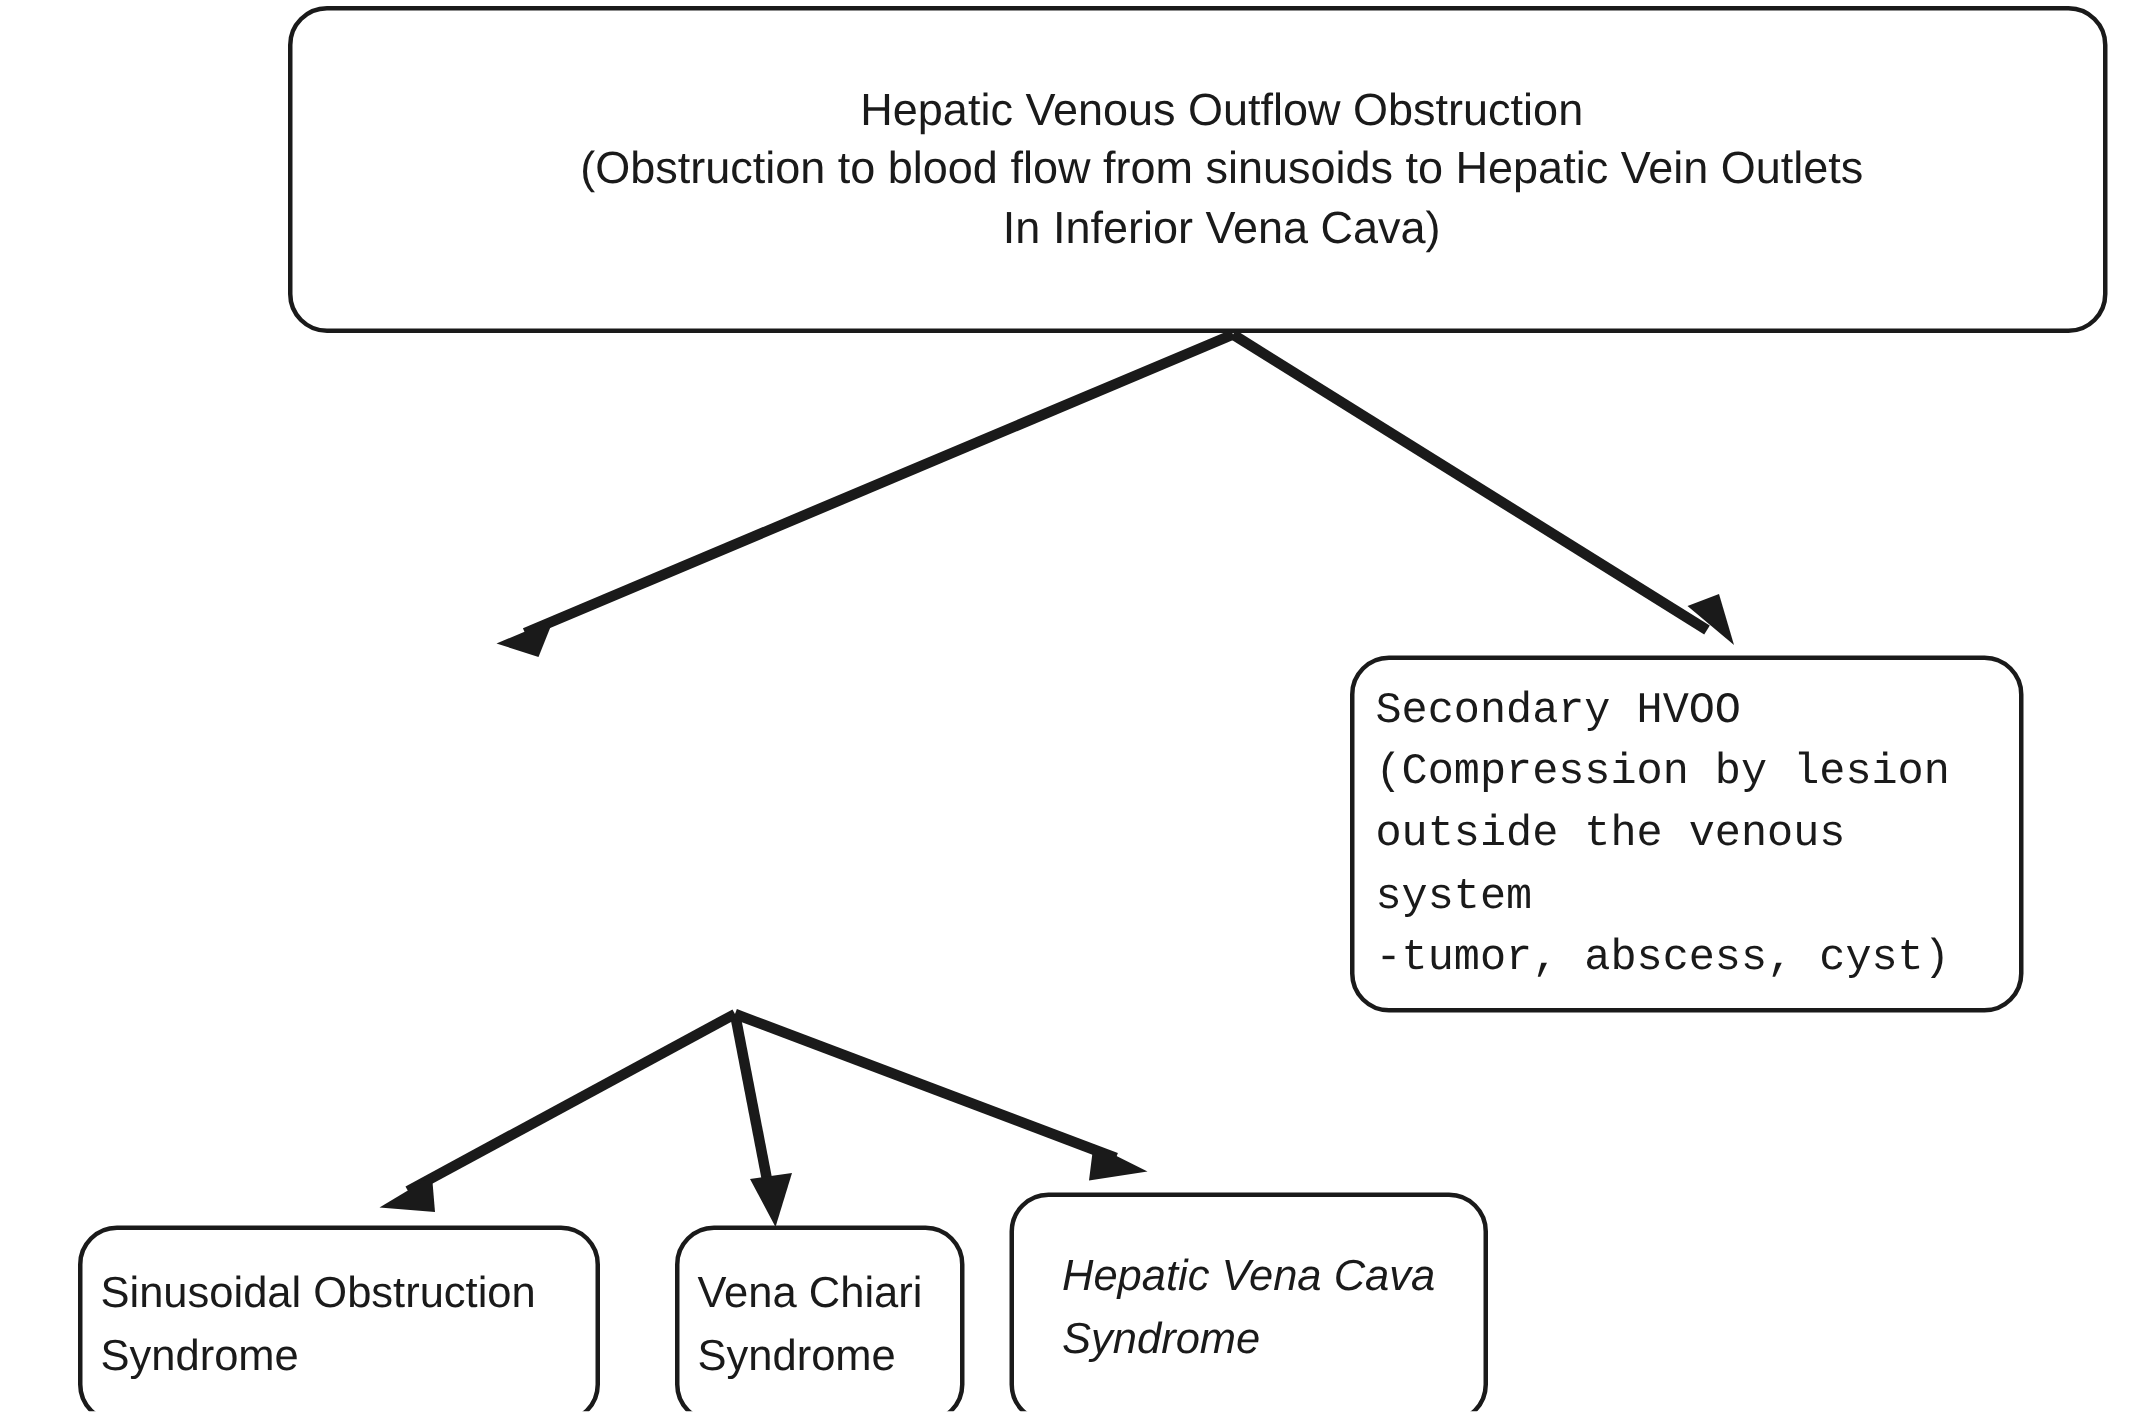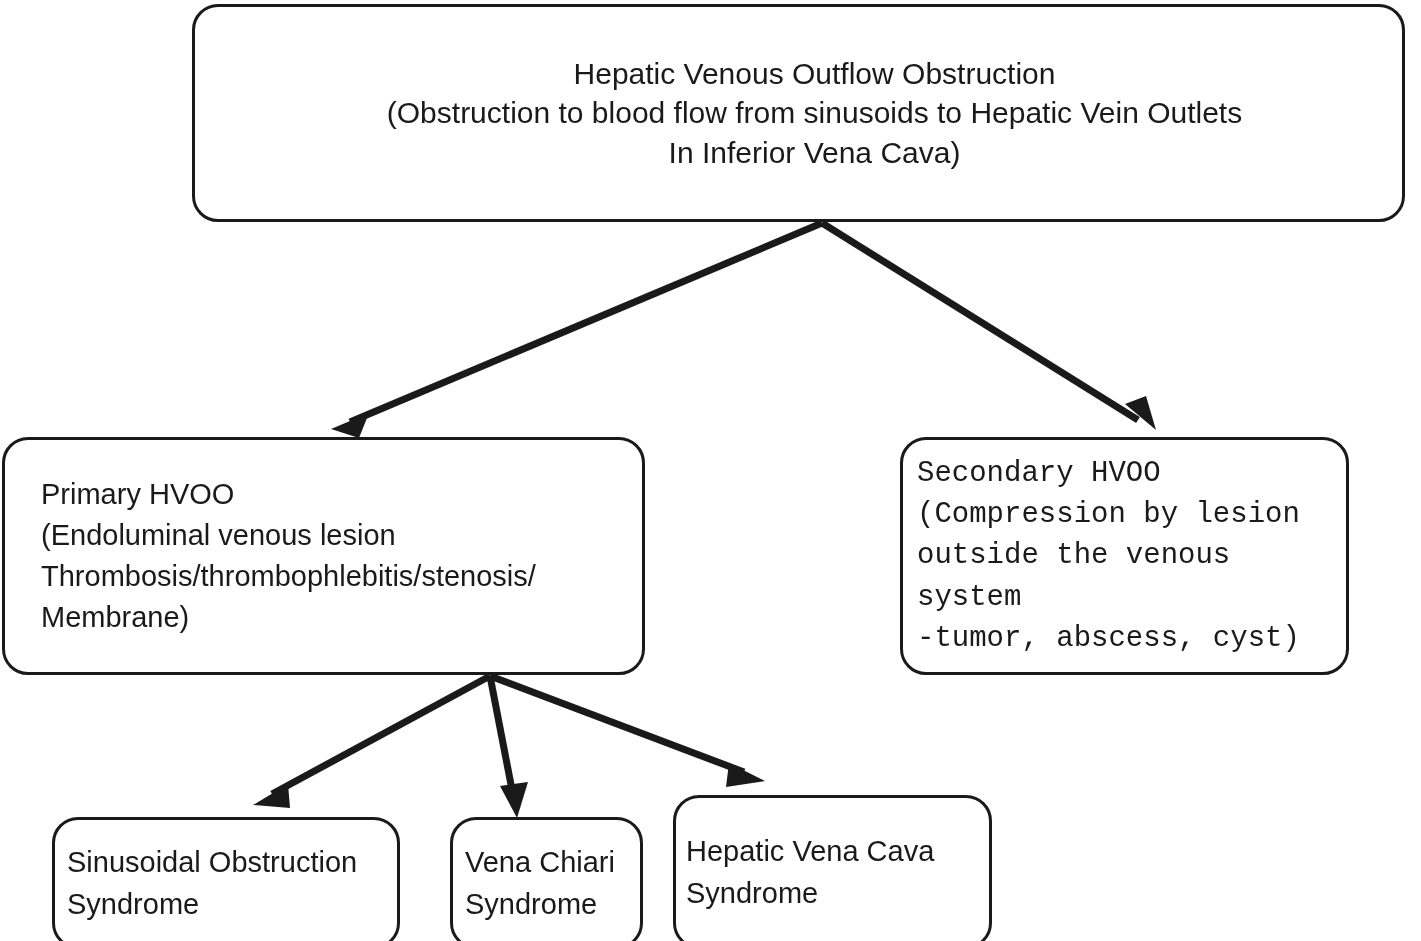--- a/index.html
+++ b/index.html
@@ -104,21 +104,22 @@
   }
   #node-sos .node-text,
   #node-bcs .node-text,
   #node-hvcs .node-text {
     text-align: left;
     font-size: 29px;
     padding: 0 0 0 12px;
     line-height: 1.45;
   }
   #node-hvcs .node-text {
-    padding-left: 10px;
+    padding-left: 32px;
+    font-style: italic;
   }
 </style>
 </head>
 <body>
 
 <div id="diagram-root">
 
   <svg id="arrow-layer" viewBox="0 0 1421 941" width="1421" height="941" xmlns="http://www.w3.org/2000/svg">
 
     <g>
@@ -146,26 +147,20 @@
       <polygon points="765,781 729,763 726,787" fill="#1a1a1a"></polygon>
     </g>
   </svg>
 
   <div class="node" id="node-root">
     <div class="node-text">Hepatic Venous Outflow Obstruction
 (Obstruction to blood flow from sinusoids to Hepatic Vein Outlets
 In Inferior Vena Cava)</div>
   </div>
 
-  <div class="node" id="node-primary">
-    <div class="node-text">Primary HVOO
-(Endoluminal venous lesion
-Thrombosis/thrombophlebitis/stenosis/
-Membrane)</div>
-  </div>
 
   <div class="node" id="node-secondary">
     <div class="node-text">Secondary HVOO
 (Compression by lesion
 outside the venous system
 -tumor, abscess, cyst)</div>
   </div>
 
   <div class="node" id="node-sos">
     <div class="node-text">Sinusoidal Obstruction

